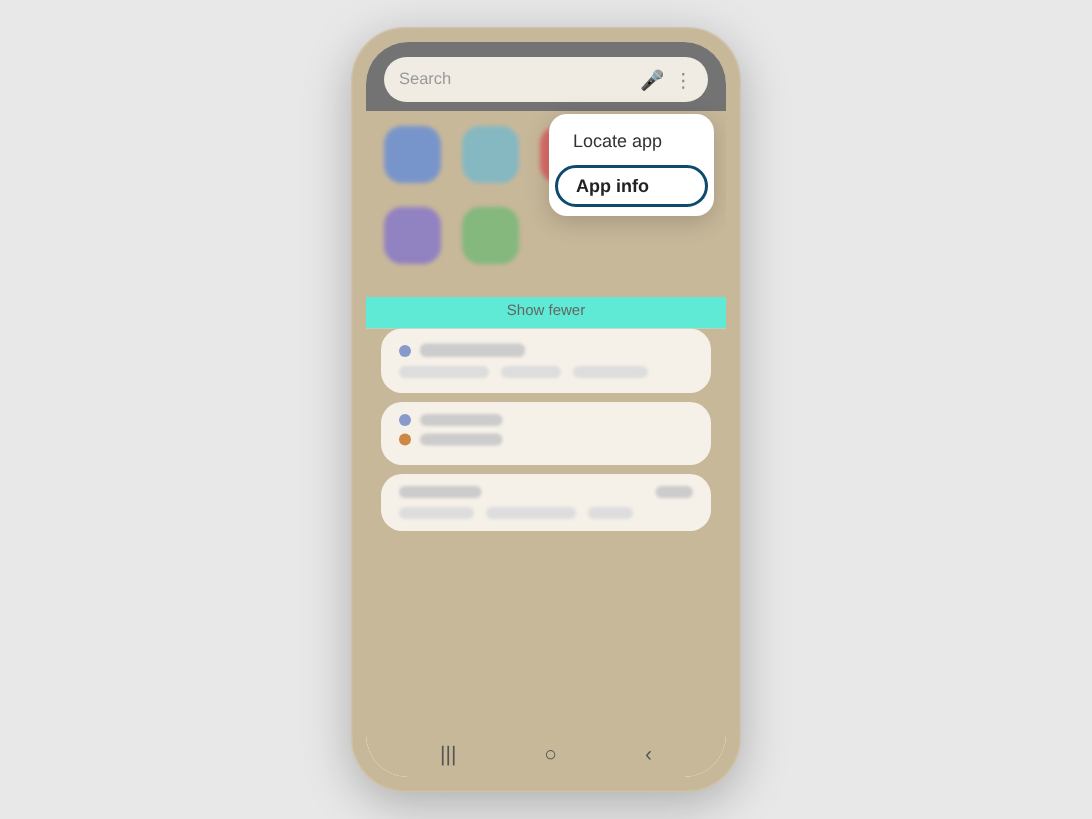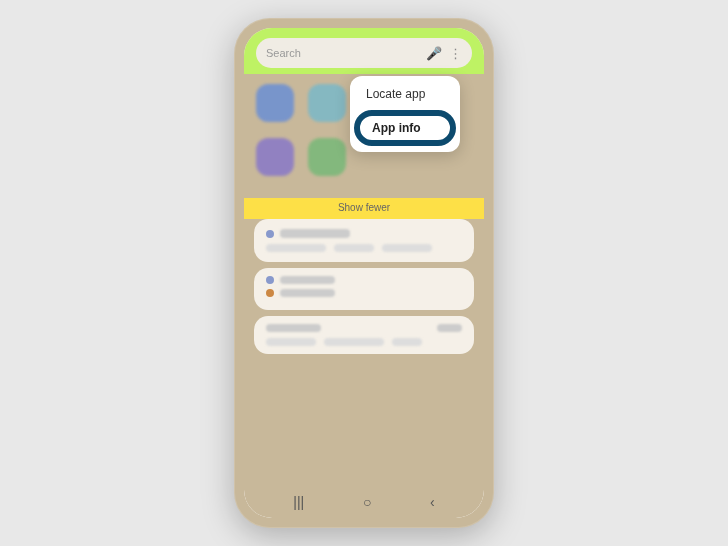--- a/index.html
+++ b/index.html
@@ -30,21 +30,21 @@
       flex: 1;
       background: #f5f0e8;
       border-radius: 28px;
       overflow: hidden;
       display: flex;
       flex-direction: column;
     }
 
     .search-bar-area {
       padding: 10px 12px 6px;
-      background: #bef264;
+      background: #737373;
     }
 
     .search-bar {
       background: #f0ece4;
       border-radius: 20px;
       height: 30px;
       display: flex;
       align-items: center;
       padding: 0 10px;
       justify-content: space-between;
@@ -93,54 +93,54 @@
 
     .app-icon-blue { background: #6b8fd4; }
     .app-icon-teal { background: #7ab8c8; }
     .app-icon-red { background: #e06060; }
     .app-icon-orange { background: #e8a060; }
     .app-icon-purple { background: #8878c8; }
     .app-icon-green { background: #78b878; }
 
     .context-menu {
       position: absolute;
-      right: 24px;
+      right: 8px;
       top: 2px;
       background: white;
       border-radius: 12px;
       box-shadow: 0 4px 16px rgba(0,0,0,0.18);
       padding: 4px 0;
       min-width: 110px;
       z-index: 10;
     }
 
     .context-menu-item {
       padding: 7px 16px;
       font-size: 12px;
       color: #333;
       cursor: pointer;
       white-space: nowrap;
     }
 
     .context-menu-item.highlighted {
       background: white;
-      border: 6px solid #0c4a6e;
+      border: 2px solid #0c4a6e;
       border-radius: 20px;
       color: #222;
       font-weight: 600;
       margin: 2px 4px;
       padding: 5px 12px;
     }
 
     .show-fewer {
       text-align: center;
       font-size: 10px;
       color: #666;
       padding: 4px 0 6px;
-      background: #fde047;
+      background: #5eead4;
     }
 
     .content-cards {
       flex: 1;
       background: #c8b89a;
       padding: 0 10px;
       display: flex;
       flex-direction: column;
       gap: 6px;
       overflow: hidden;

